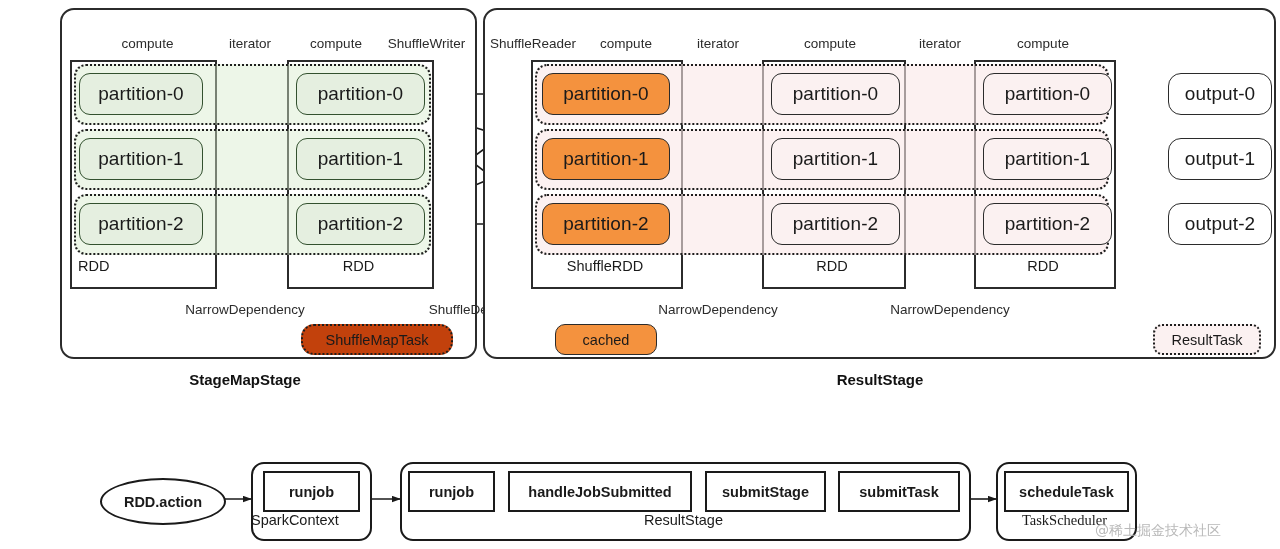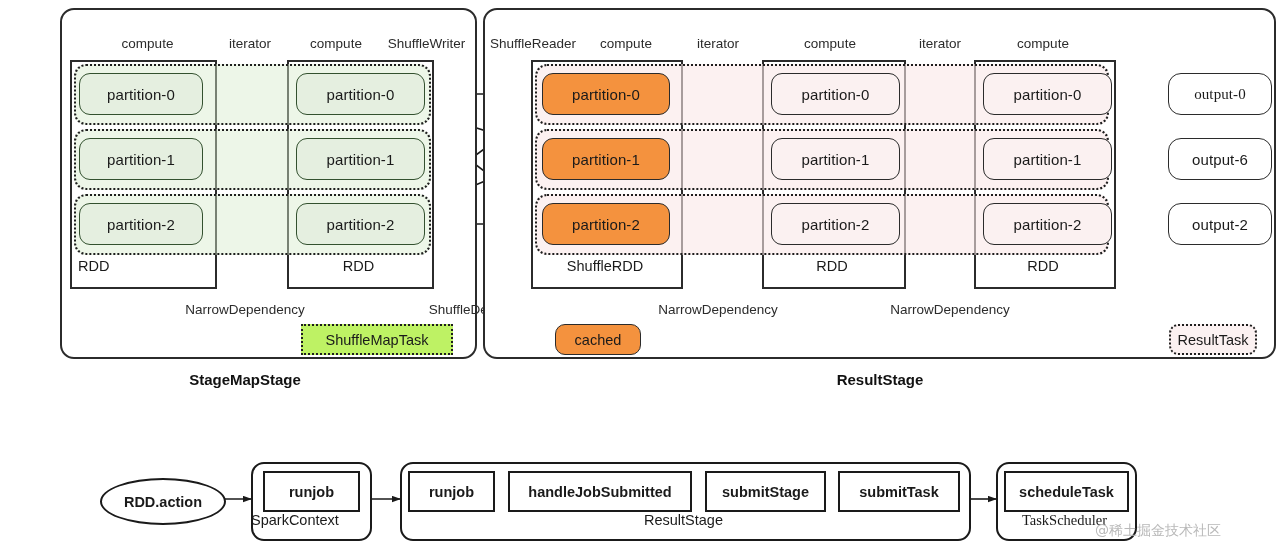--- a/index.html
+++ b/index.html
@@ -9,34 +9,34 @@
 
   
   .stage-box{border:2px solid #2b2b2b;border-radius:14px;background:#ffffff;}
   .rdd-box{border:2px solid #2b2b2b;background:transparent;}
 
   .task-group{border:2px dotted #1d1d1d;border-radius:12px;box-sizing:border-box;}
   .tg-green{background:rgba(215,235,205,0.45);}
   .tg-pink{background:rgba(250,232,232,0.60);}
 
   .part{box-sizing:border-box;border-radius:11px;display:flex;align-items:center;
-        justify-content:center;font-size:15px;letter-spacing:.1px;}
+        justify-content:center;font-size:19px;letter-spacing:.1px;}
   .p-green{background:#e5efe0;border:1.6px solid #33512f;}
   .p-pink{background:#fbf1f1;border:1.6px solid #2b2b2b;}
   .p-orange{background:#f4923e;border:1.6px solid #2b2b2b;}
   .p-out{background:#ffffff;border:1.6px solid #2b2b2b;border-radius:13px;}
 
   .hdr{font-size:13.5px;color:#2b2b2b;text-align:center;white-space:nowrap;}
   .rddlbl{font-size:14.5px;color:#1a1a1a;white-space:nowrap;}
   .deplbl{font-size:13.5px;color:#2b2b2b;white-space:nowrap;text-align:center;}
   .stagelbl{font-size:15px;font-weight:bold;color:#111;white-space:nowrap;text-align:center;}
 
   .pill{box-sizing:border-box;display:flex;align-items:center;justify-content:center;
         font-size:14.5px;white-space:nowrap;}
-  .pill-dotted-green{background:#bef264;border:2px dotted #1d1d1d;border-radius:0;}
+  .pill-dotted-green{background:#c2410c;border:2px dotted #1d1d1d;border-radius:13px;}
   .pill-dotted-pink{background:#fbf1f1;border:2px dotted #1d1d1d;border-radius:9px;}
   .pill-orange{background:#f4923e;border:1.6px solid #2b2b2b;border-radius:10px;}
 
   
   .ellipse{border:2px solid #1a1a1a;border-radius:50%;background:#fff;display:flex;
            align-items:center;justify-content:center;font-size:14.5px;font-weight:bold;}
   .round-box{border:2px solid #1a1a1a;border-radius:13px;background:#fff;}
   .sq-box{border:2px solid #1a1a1a;background:#fff;display:flex;align-items:center;
           justify-content:center;font-size:14.5px;font-weight:bold;white-space:nowrap;}
   .comp-lbl{position:absolute;font-size:14.5px;color:#1a1a1a;white-space:nowrap;}
@@ -136,32 +136,32 @@
 <div class="abs part p-orange" style="left:542px;top:203px;width:128px;height:42px;">partition-2</div>
 
 <div class="abs part p-pink" style="left:771px;top:73px;width:129px;height:42px;">partition-0</div>
 <div class="abs part p-pink" style="left:771px;top:138px;width:129px;height:42px;">partition-1</div>
 <div class="abs part p-pink" style="left:771px;top:203px;width:129px;height:42px;">partition-2</div>
 
 <div class="abs part p-pink" style="left:983px;top:73px;width:129px;height:42px;">partition-0</div>
 <div class="abs part p-pink" style="left:983px;top:138px;width:129px;height:42px;">partition-1</div>
 <div class="abs part p-pink" style="left:983px;top:203px;width:129px;height:42px;">partition-2</div>
 
-<div class="abs part p-out" style="left:1168px;top:73px;width:104px;height:42px;font-family:Liberation Serif, serif;">output-0</div>
-<div class="abs part p-out" style="left:1168px;top:138px;width:104px;height:42px;">output-6</div>
+<div class="abs part p-out" style="left:1168px;top:73px;width:104px;height:42px;">output-0</div>
+<div class="abs part p-out" style="left:1168px;top:138px;width:104px;height:42px;">output-1</div>
 <div class="abs part p-out" style="left:1168px;top:203px;width:104px;height:42px;text-align:right;">output-2</div>
 
 <div class="abs rddlbl" style="left:531px;top:258px;width:148px;text-align:center;">ShuffleRDD</div>
 <div class="abs rddlbl" style="left:762px;top:258px;width:140px;text-align:center;">RDD</div>
 <div class="abs rddlbl" style="left:974px;top:258px;width:138px;text-align:center;">RDD</div>
 
 <div class="abs deplbl" style="left:648px;top:302px;width:140px;">NarrowDependency</div>
 <div class="abs deplbl" style="left:880px;top:302px;width:140px;">NarrowDependency</div>
-<div class="abs pill pill-orange" style="left:555px;top:324px;width:86px;height:31px;">cached</div>
-<div class="abs pill pill-dotted-pink" style="left:1153px;top:324px;width:88px;height:31px;margin-left:16px;">ResultTask</div>
+<div class="abs pill pill-orange" style="left:555px;top:324px;width:102px;height:31px;">cached</div>
+<div class="abs pill pill-dotted-pink" style="left:1153px;top:324px;width:108px;height:31px;">ResultTask</div>
 <div class="abs stagelbl" style="left:790px;top:371px;width:180px;">ResultStage</div>
 
 <div class="abs ellipse" style="left:100px;top:478px;width:122px;height:43px;">RDD.action</div>
 
 <div class="abs round-box" style="left:251px;top:462px;width:117px;height:75px;"></div>
 <div class="abs sq-box" style="left:263px;top:471px;width:93px;height:37px;">runjob</div>
 <div class="comp-lbl" style="left:251px;top:512px;width:117px;text-align:left;">SparkContext</div>
 
 <div class="abs round-box" style="left:400px;top:462px;width:567px;height:75px;"></div>
 <div class="abs sq-box" style="left:408px;top:471px;width:83px;height:37px;">runjob</div>

